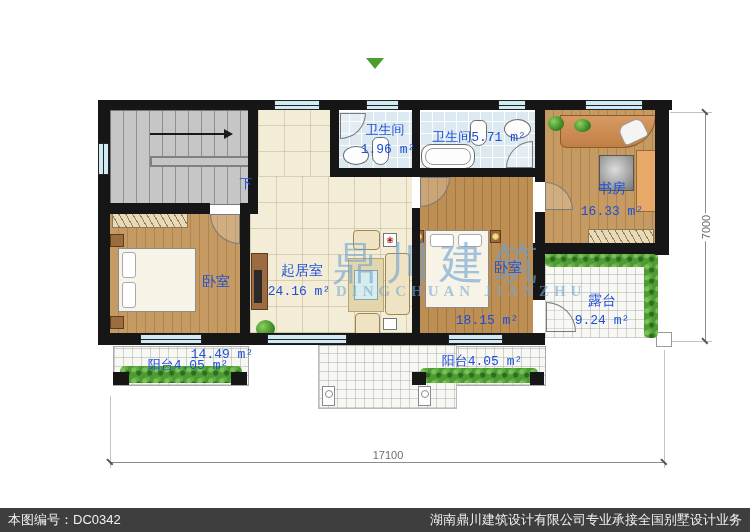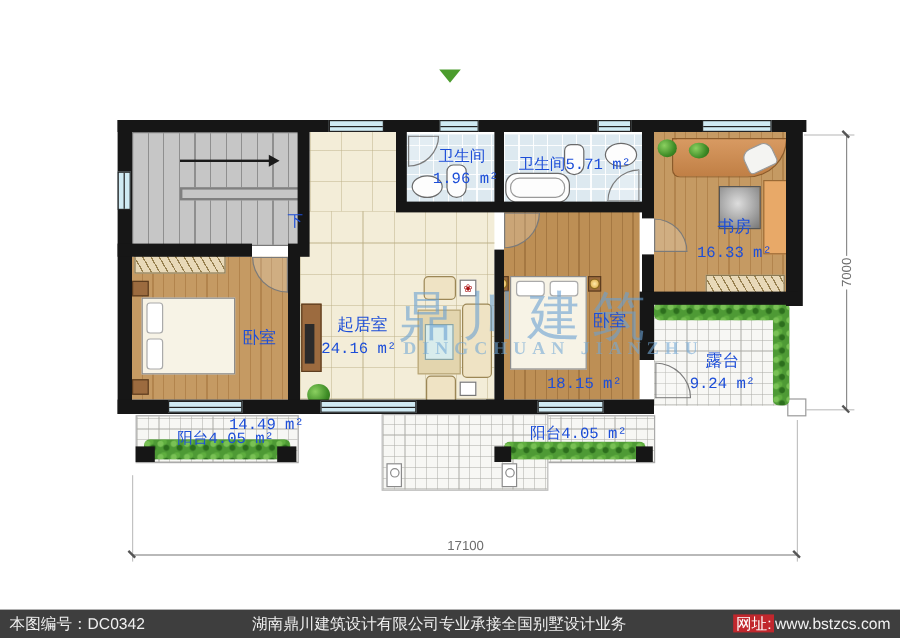--- a/index.html
+++ b/index.html
@@ -229,18 +229,15 @@
   <div class="tick" style="left:701px;top:340px;"></div>
   <div class="dimtxt vert" style="left:706px;top:227px;">7000</div>
 
   <div class="wm-circle"></div>
   <div class="wm-cn wm">鼎川建筑</div>
   <div class="wm-en wm">DINGCHUAN JIANZHU</div>
 
   <div class="footer">
     <span>本图编号：DC0342</span>
     <span>湖南鼎川建筑设计有限公司专业承接全国别墅设计业务</span>
-    <span>
-      <span class="url-chip">网址:</span><span>www.bstzcs.com</span>
-    </span>
   </div>
 
 </div>
 
 </body></html>

